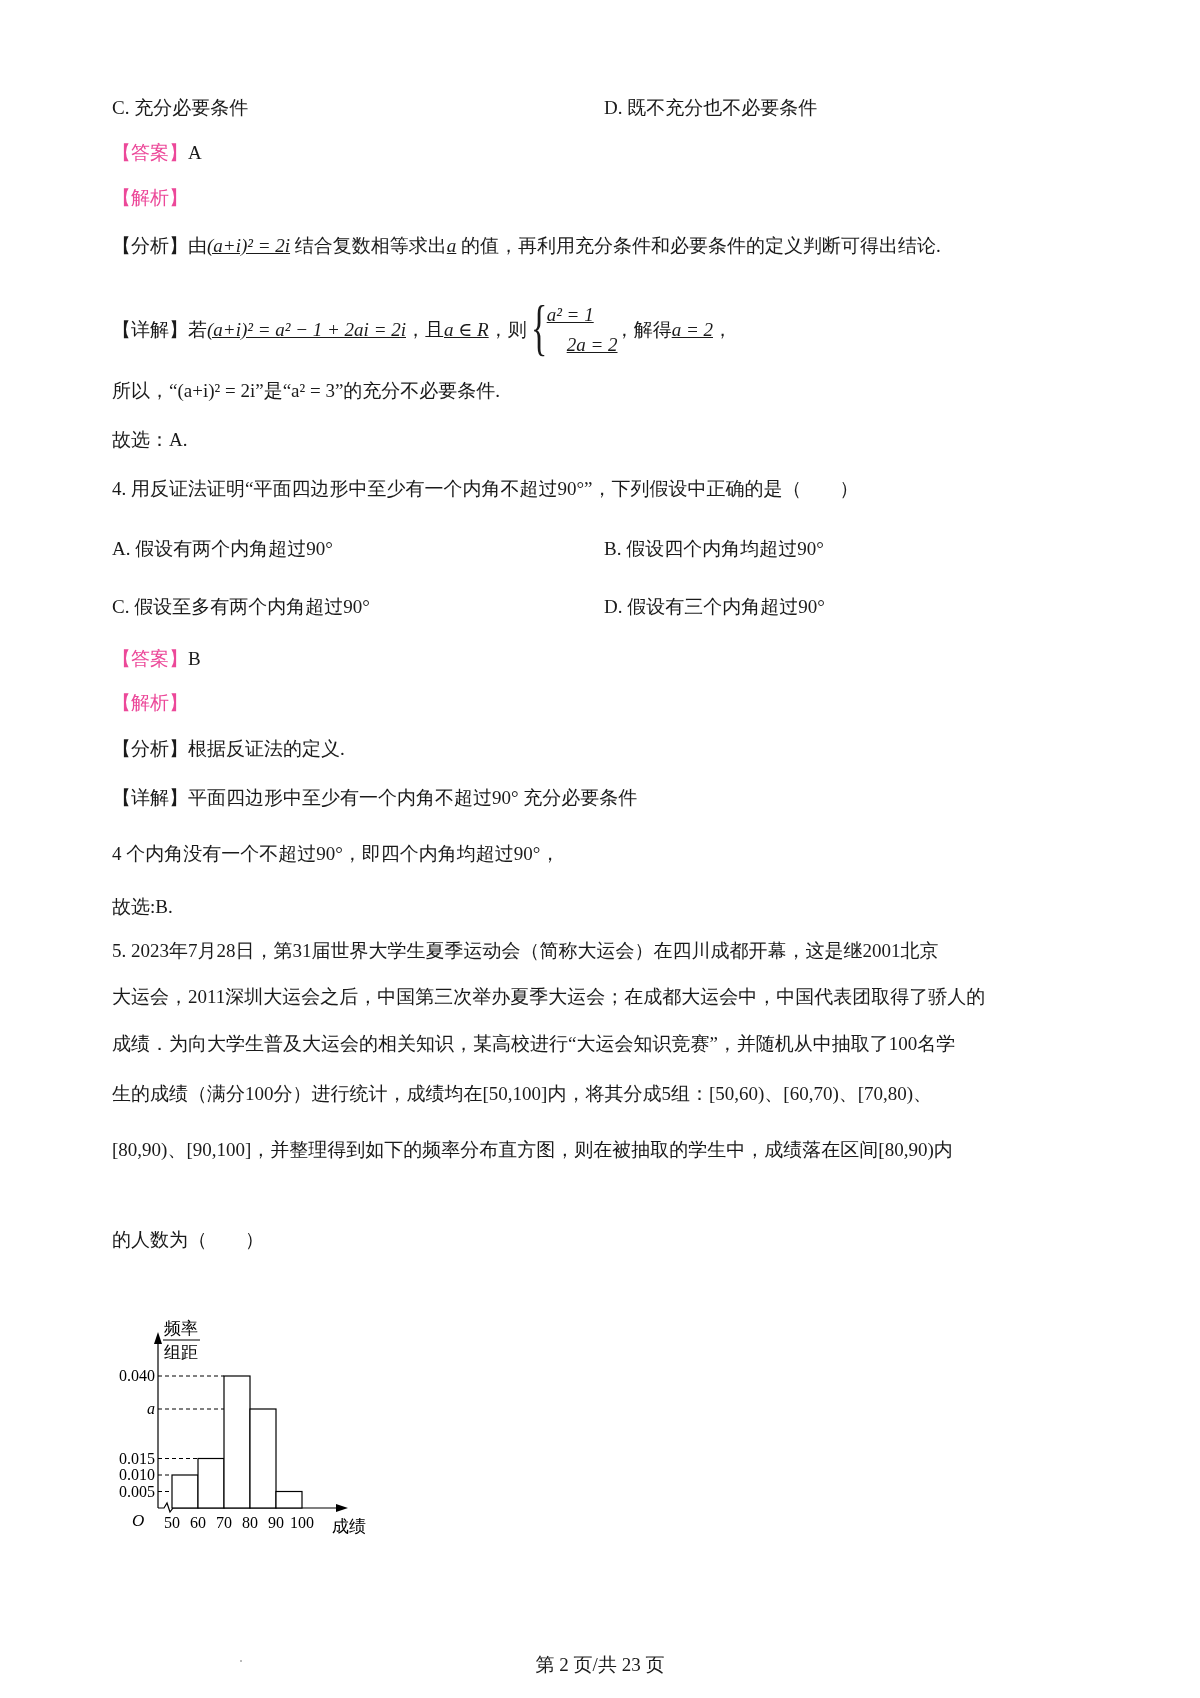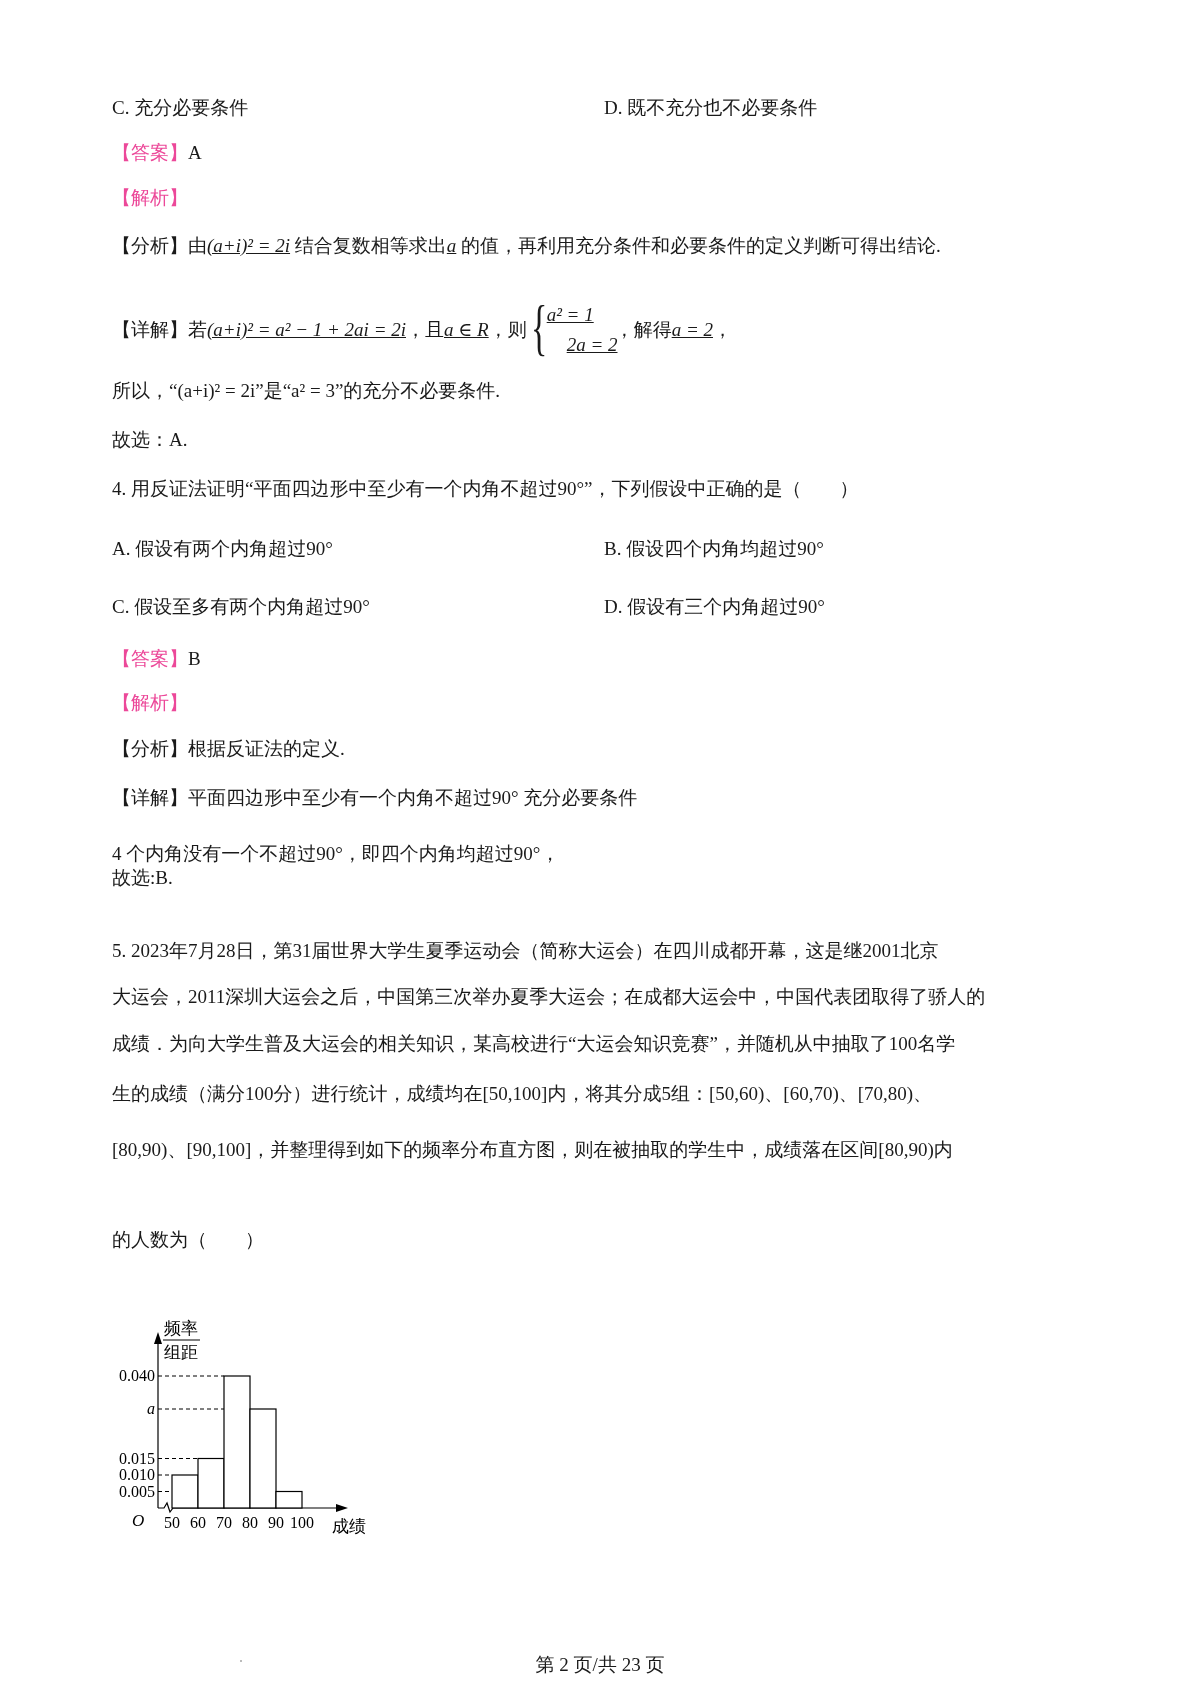--- a/index.html
+++ b/index.html
@@ -53,21 +53,21 @@
   <span class="tag">【答案】</span><span>B</span>
 </div>
 <div class="line tag" style="top:689px">【解析】</div>
 <div class="line" style="top:735px">
   <span>【分析】</span><span>根据反证法的定义.</span>
 </div>
 <div class="line" style="top:784px">
   <span>【详解】</span><span>平面四边形中至少有一个内角不超过90° 充分必要条件</span>
 </div>
 <div class="line" style="top:840px">4 个内角没有一个不超过90°，即四个内角均超过90°，</div>
-<div class="line" style="top:864px">故选:B.</div>
+<div class="line" style="top:893px">故选:B.</div>
 
 <div class="line" style="top:937px">5.  2023年7月28日，第31届世界大学生夏季运动会（简称大运会）在四川成都开幕，这是继2001北京</div>
 <div class="line" style="top:983px">大运会，2011深圳大运会之后，中国第三次举办夏季大运会；在成都大运会中，中国代表团取得了骄人的</div>
 <div class="line" style="top:1030px">成绩．为向大学生普及大运会的相关知识，某高校进行“大运会知识竞赛”，并随机从中抽取了100名学</div>
 <div class="line" style="top:1080px">生的成绩（满分100分）进行统计，成绩均在[50,100]内，将其分成5组：[50,60)、[60,70)、[70,80)、</div>
 <div class="line" style="top:1136px">[80,90)、[90,100]，并整理得到如下的频率分布直方图，则在被抽取的学生中，成绩落在区间[80,90)内</div>
 <div class="line" style="top:1226px">的人数为（　　）</div>
 
 <svg id="chart" width="300" height="230">
   <g id="chart-g">

